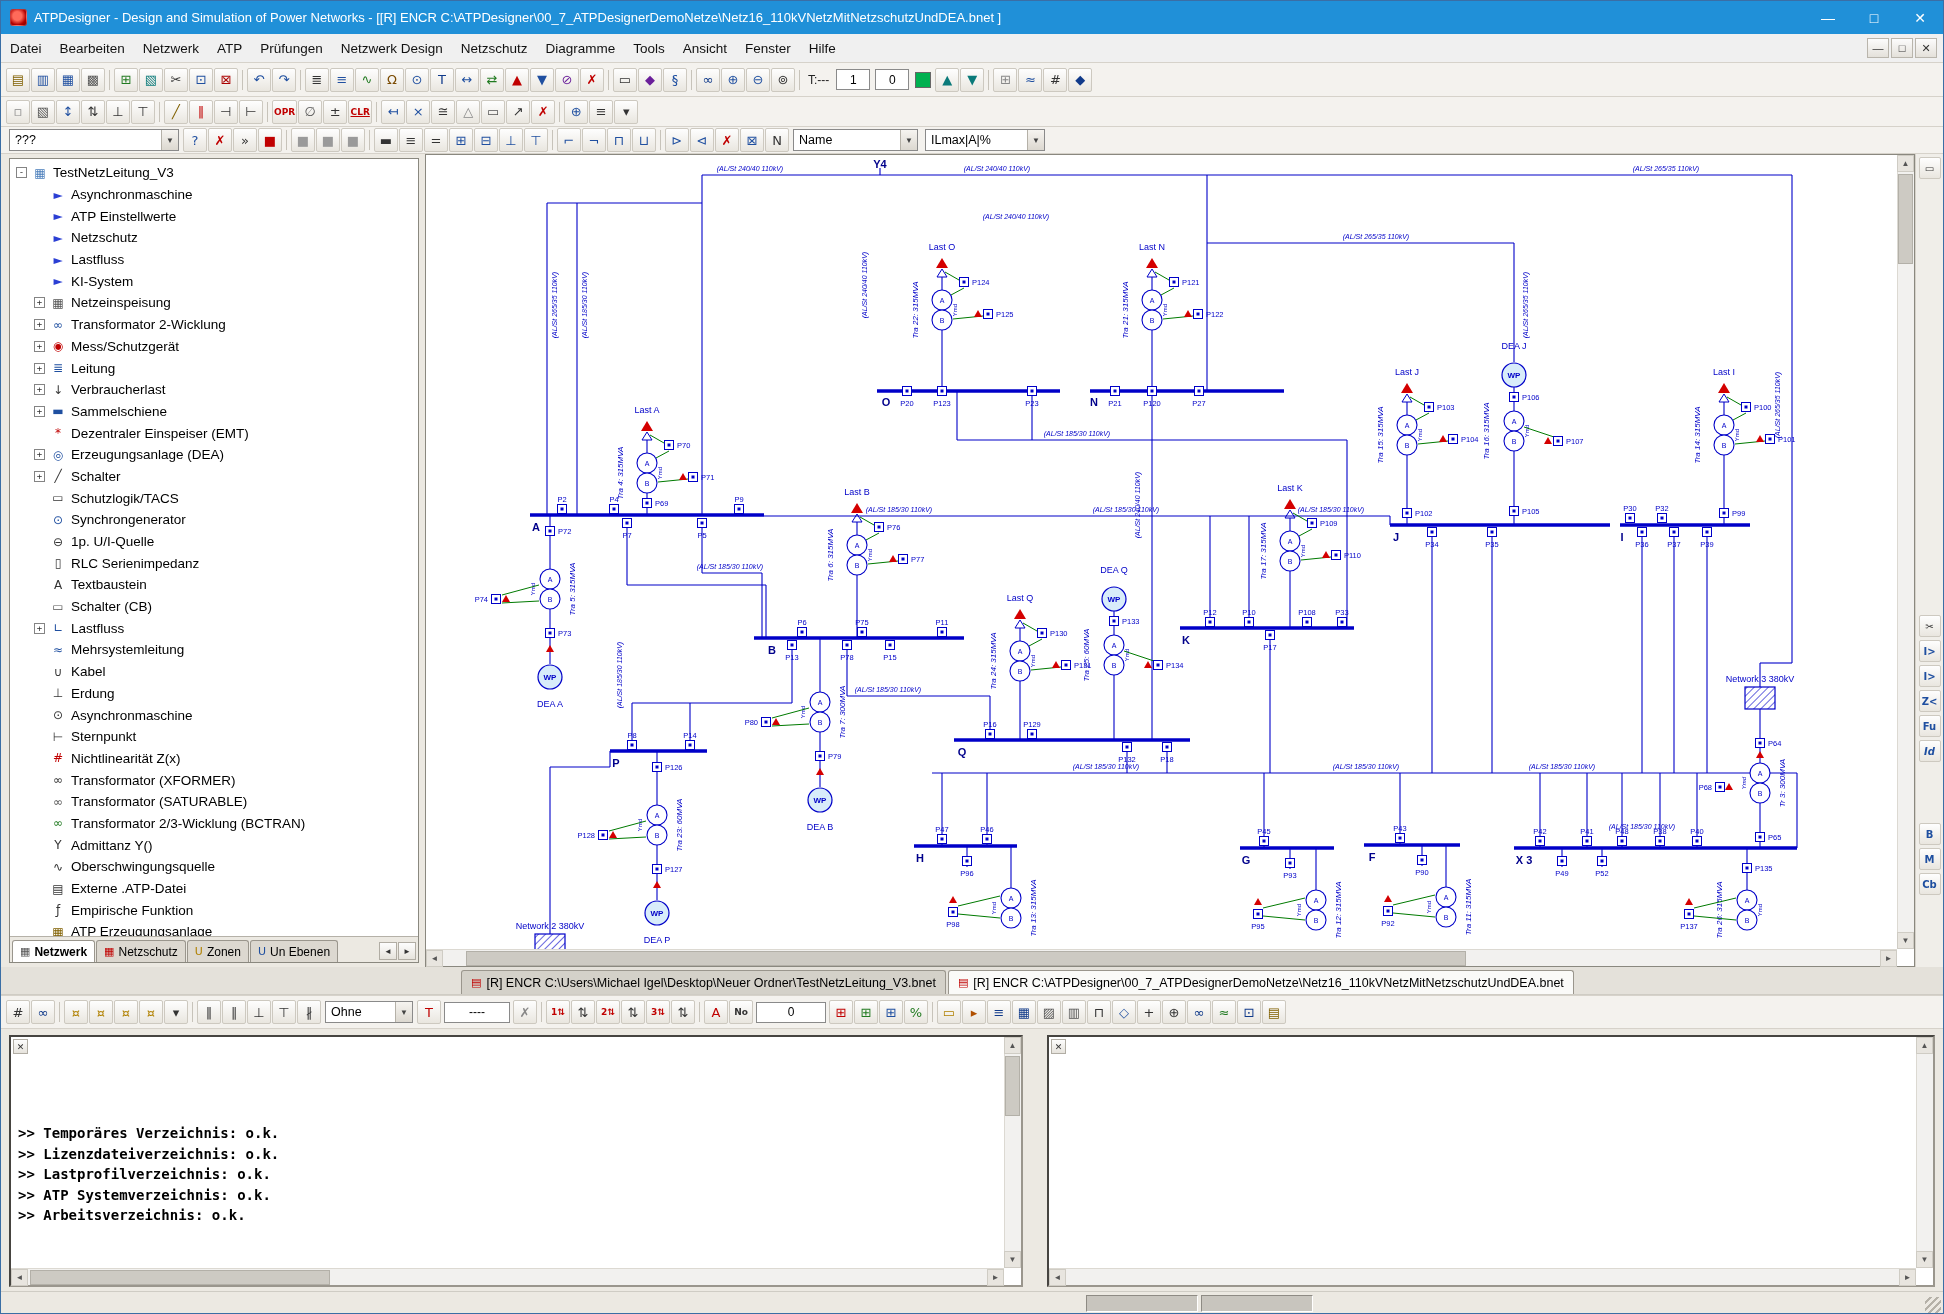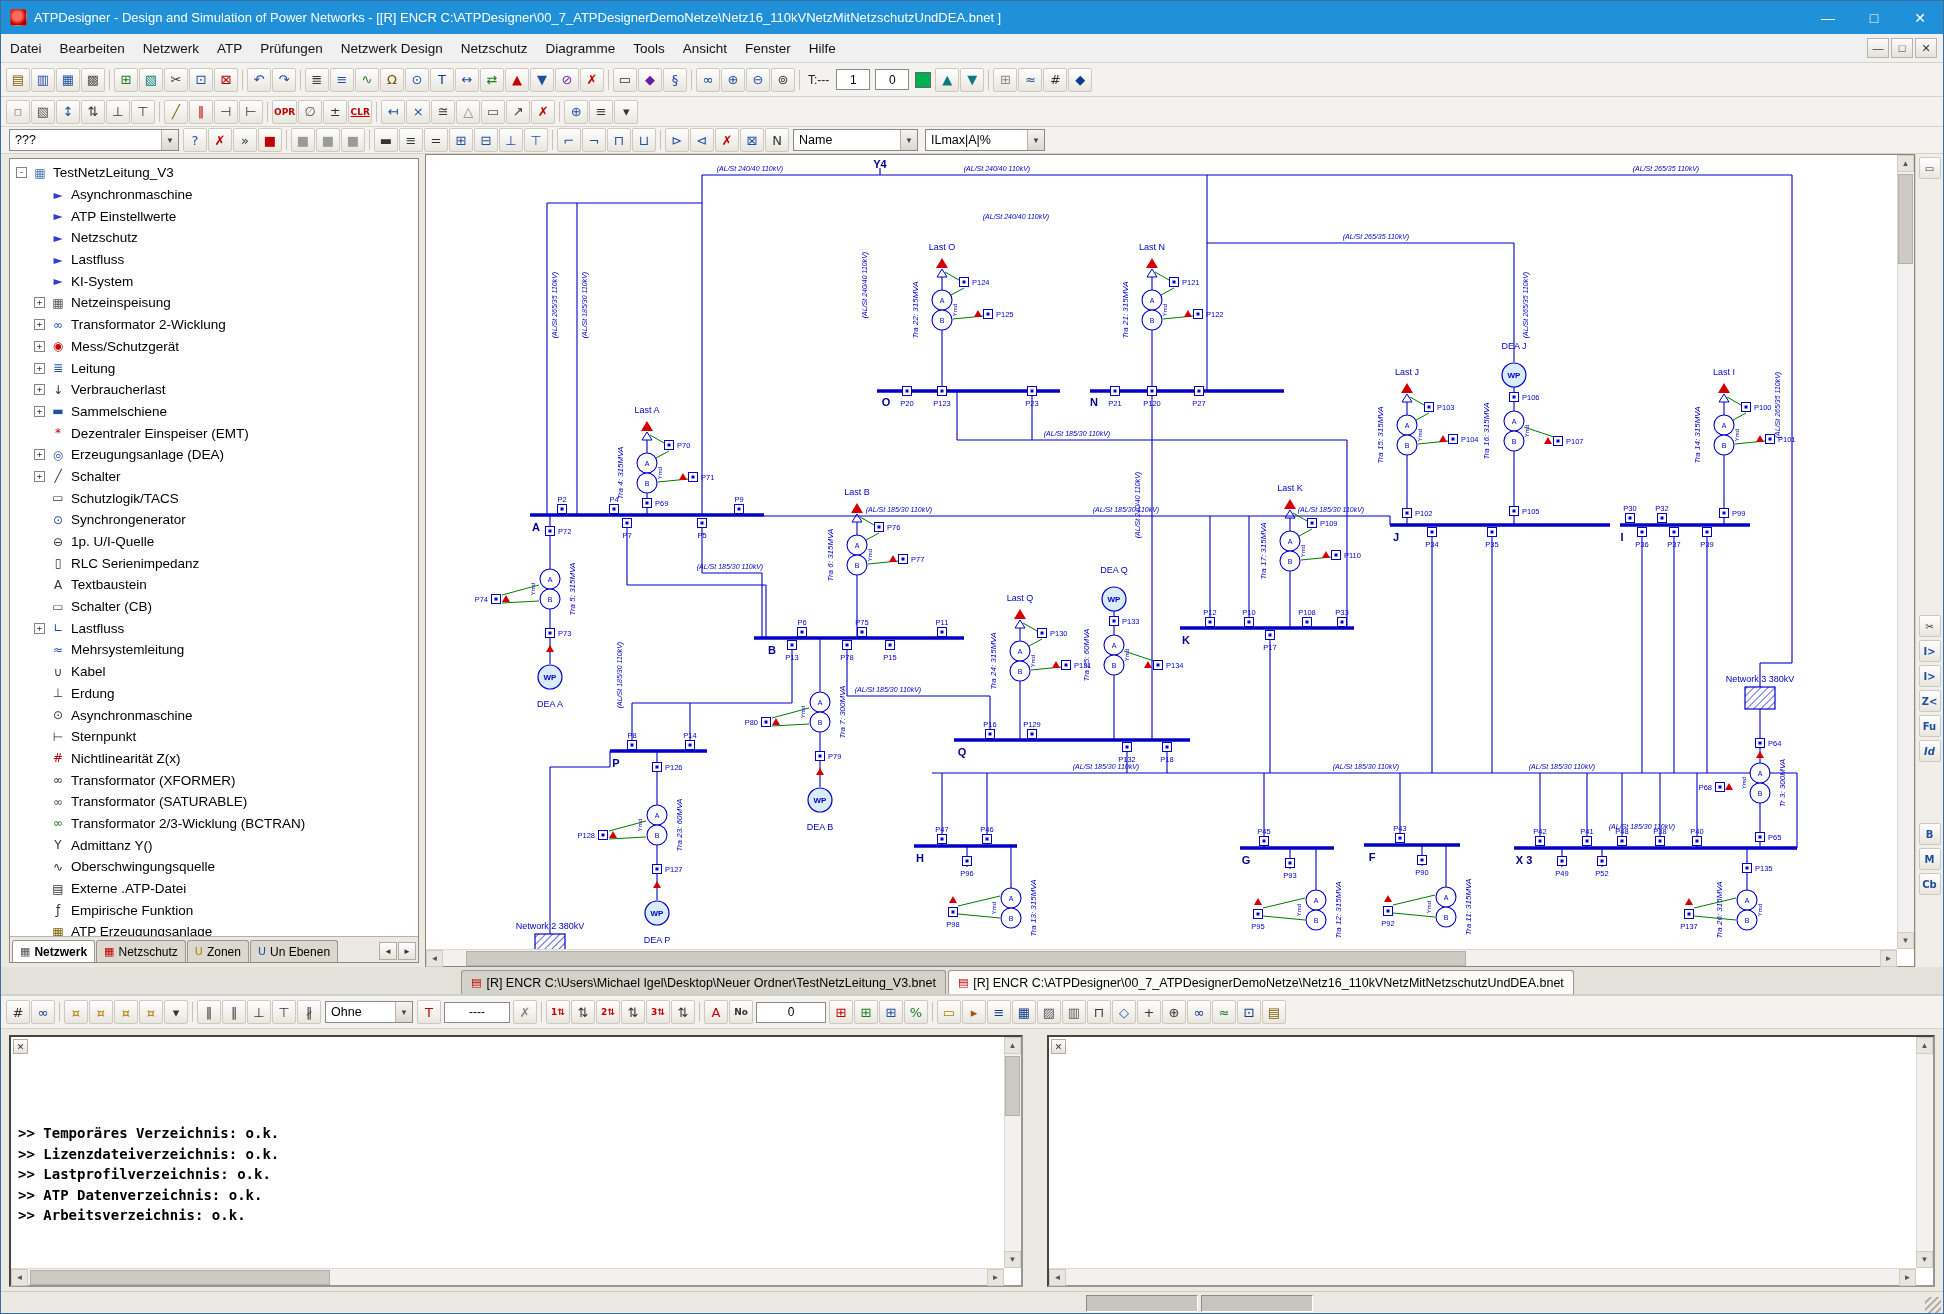--- a/index.html
+++ b/index.html
@@ -1683,21 +1683,21 @@
       </div>
   </div>
 
   <div class="panels">
     <div class="panel panel-left">
       <div class="panel-close">✕</div>
       <div class="console" id="console-lines">
           <div class="cline">&gt;&gt; Temporäres Verzeichnis: o.k.</div>
           <div class="cline">&gt;&gt; Lizenzdateiverzeichnis: o.k.</div>
           <div class="cline">&gt;&gt; Lastprofilverzeichnis: o.k.</div>
-          <div class="cline">&gt;&gt; ATP Datenverzeichnis: o.k.</div>
+          <div class="cline">&gt;&gt; ATP Systemverzeichnis: o.k.</div>
           <div class="cline">&gt;&gt; Arbeitsverzeichnis: o.k.</div>
         </div>
       <div class="panel-v">
         <div class="sb-btn" style="top:0;right:0;">▲</div>
         <div class="sb-thumb" style="top:19px;right:1px;width:15px;height:60px;"></div>
         <div class="sb-btn" style="bottom:0;right:0;">▼</div>
       </div>
       <div class="panel-h">
         <div class="sb-btn" style="left:0;top:0;">◄</div>
         <div class="sb-thumb" style="left:19px;top:1px;height:15px;width:300px;"></div>

